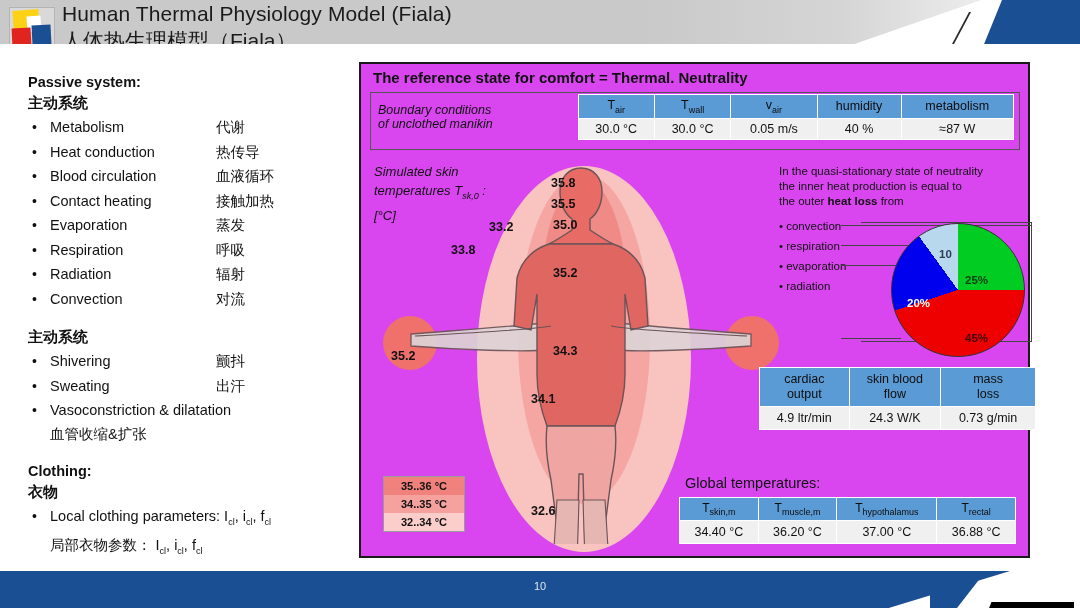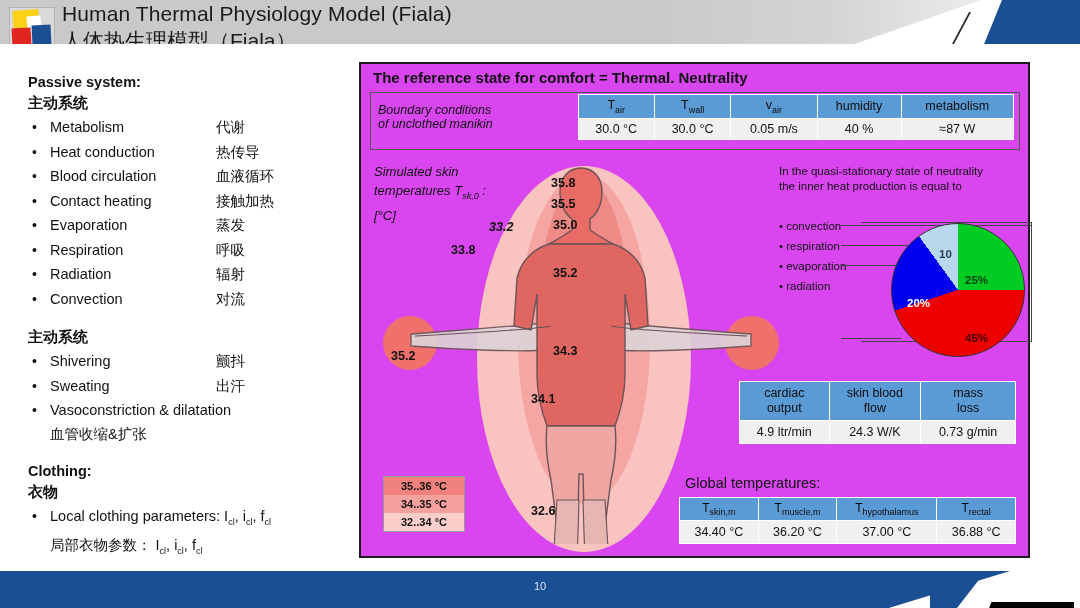--- a/index.html
+++ b/index.html
@@ -138,21 +138,21 @@
     background:conic-gradient(
       #00cc22 0deg 90deg,
       #ee0000 90deg 252deg,
       #0000ee 252deg 324deg,
       #b8d8ee 324deg 360deg);
     border:1px solid #333;
   }
   .pieLab{position:absolute;font-size:11.5px;font-weight:bold;}
 
   
-  #cardiac{position:absolute;left:378px;top:303px;width:277px;border-collapse:collapse;margin-top:14px;}
+  #cardiac{position:absolute;left:398px;top:303px;width:277px;border-collapse:collapse;}
   .cd-hd{
     background:#5b9bd5;color:#0d0d0d;font-size:12.5px;text-align:center;
     border:1px solid #ffffff;padding:4px 2px;line-height:15px;
   }
   .cd-val{
     background:#f0f0f0;color:#111;font-size:12.5px;text-align:center;
     border:1px solid #ffffff;padding:4px 2px;
   }
 
   
@@ -367,38 +367,39 @@
       <path d="M176 356 L172 420 L196 420 L198 356 Z" fill="#e6b6b3" stroke="#6b5458" stroke-width="1.1"></path>
       <path d="M224 356 L228 420 L204 420 L202 356 Z" fill="#e6b6b3" stroke="#6b5458" stroke-width="1.1"></path>
 
       <path d="M34 192 C90 189, 150 186, 170 182" fill="none" stroke="#6b5458" stroke-width="1.1"></path>
       <path d="M366 192 C310 189, 250 186, 230 182" fill="none" stroke="#6b5458" stroke-width="1.1"></path>
     </svg>
 
     <div class="tlab" style="left:170px;top:32px;">35.8</div>
     <div class="tlab" style="left:170px;top:53px;">35.5</div>
     <div class="tlab" style="left:172px;top:74px;">35.0</div>
-    <div class="tlab" style="left:108px;top:76px;font-style:italic;">33.2</div>
+    <div class="tlab" style="left:108px;top:76px;">33.2</div>
     <div class="tlab" style="left:70px;top:99px;">33.8</div>
     <div class="tlab" style="left:10px;top:205px;">35.2</div>
     <div class="tlab" style="left:172px;top:122px;">35.2</div>
     <div class="tlab" style="left:172px;top:200px;">34.3</div>
     <div class="tlab" style="left:150px;top:248px;">34.1</div>
     <div class="tlab" style="left:150px;top:360px;">32.6</div>
   </div>
 
   <div id="legend">
     <div class="lg" id="lg1">35..36 °C</div>
     <div class="lg" id="lg2">34..35 °C</div>
     <div class="lg" id="lg3">32..34 °C</div>
   </div>
 
   <div id="hl-text">
     <div>In the quasi-stationary state of neutrality</div>
     <div>the inner heat production is equal to</div>
+    <div><span>the outer </span><b>heat loss</b><span> from</span></div>
   </div>
 
   <div id="hl-list">
     <span class="hl-item">• convection</span>
     <span class="hl-item">• respiration</span>
     <span class="hl-item">• evaporation</span>
     <span class="hl-item">• radiation</span>
   </div>
 
   <div id="leader-box"></div>

